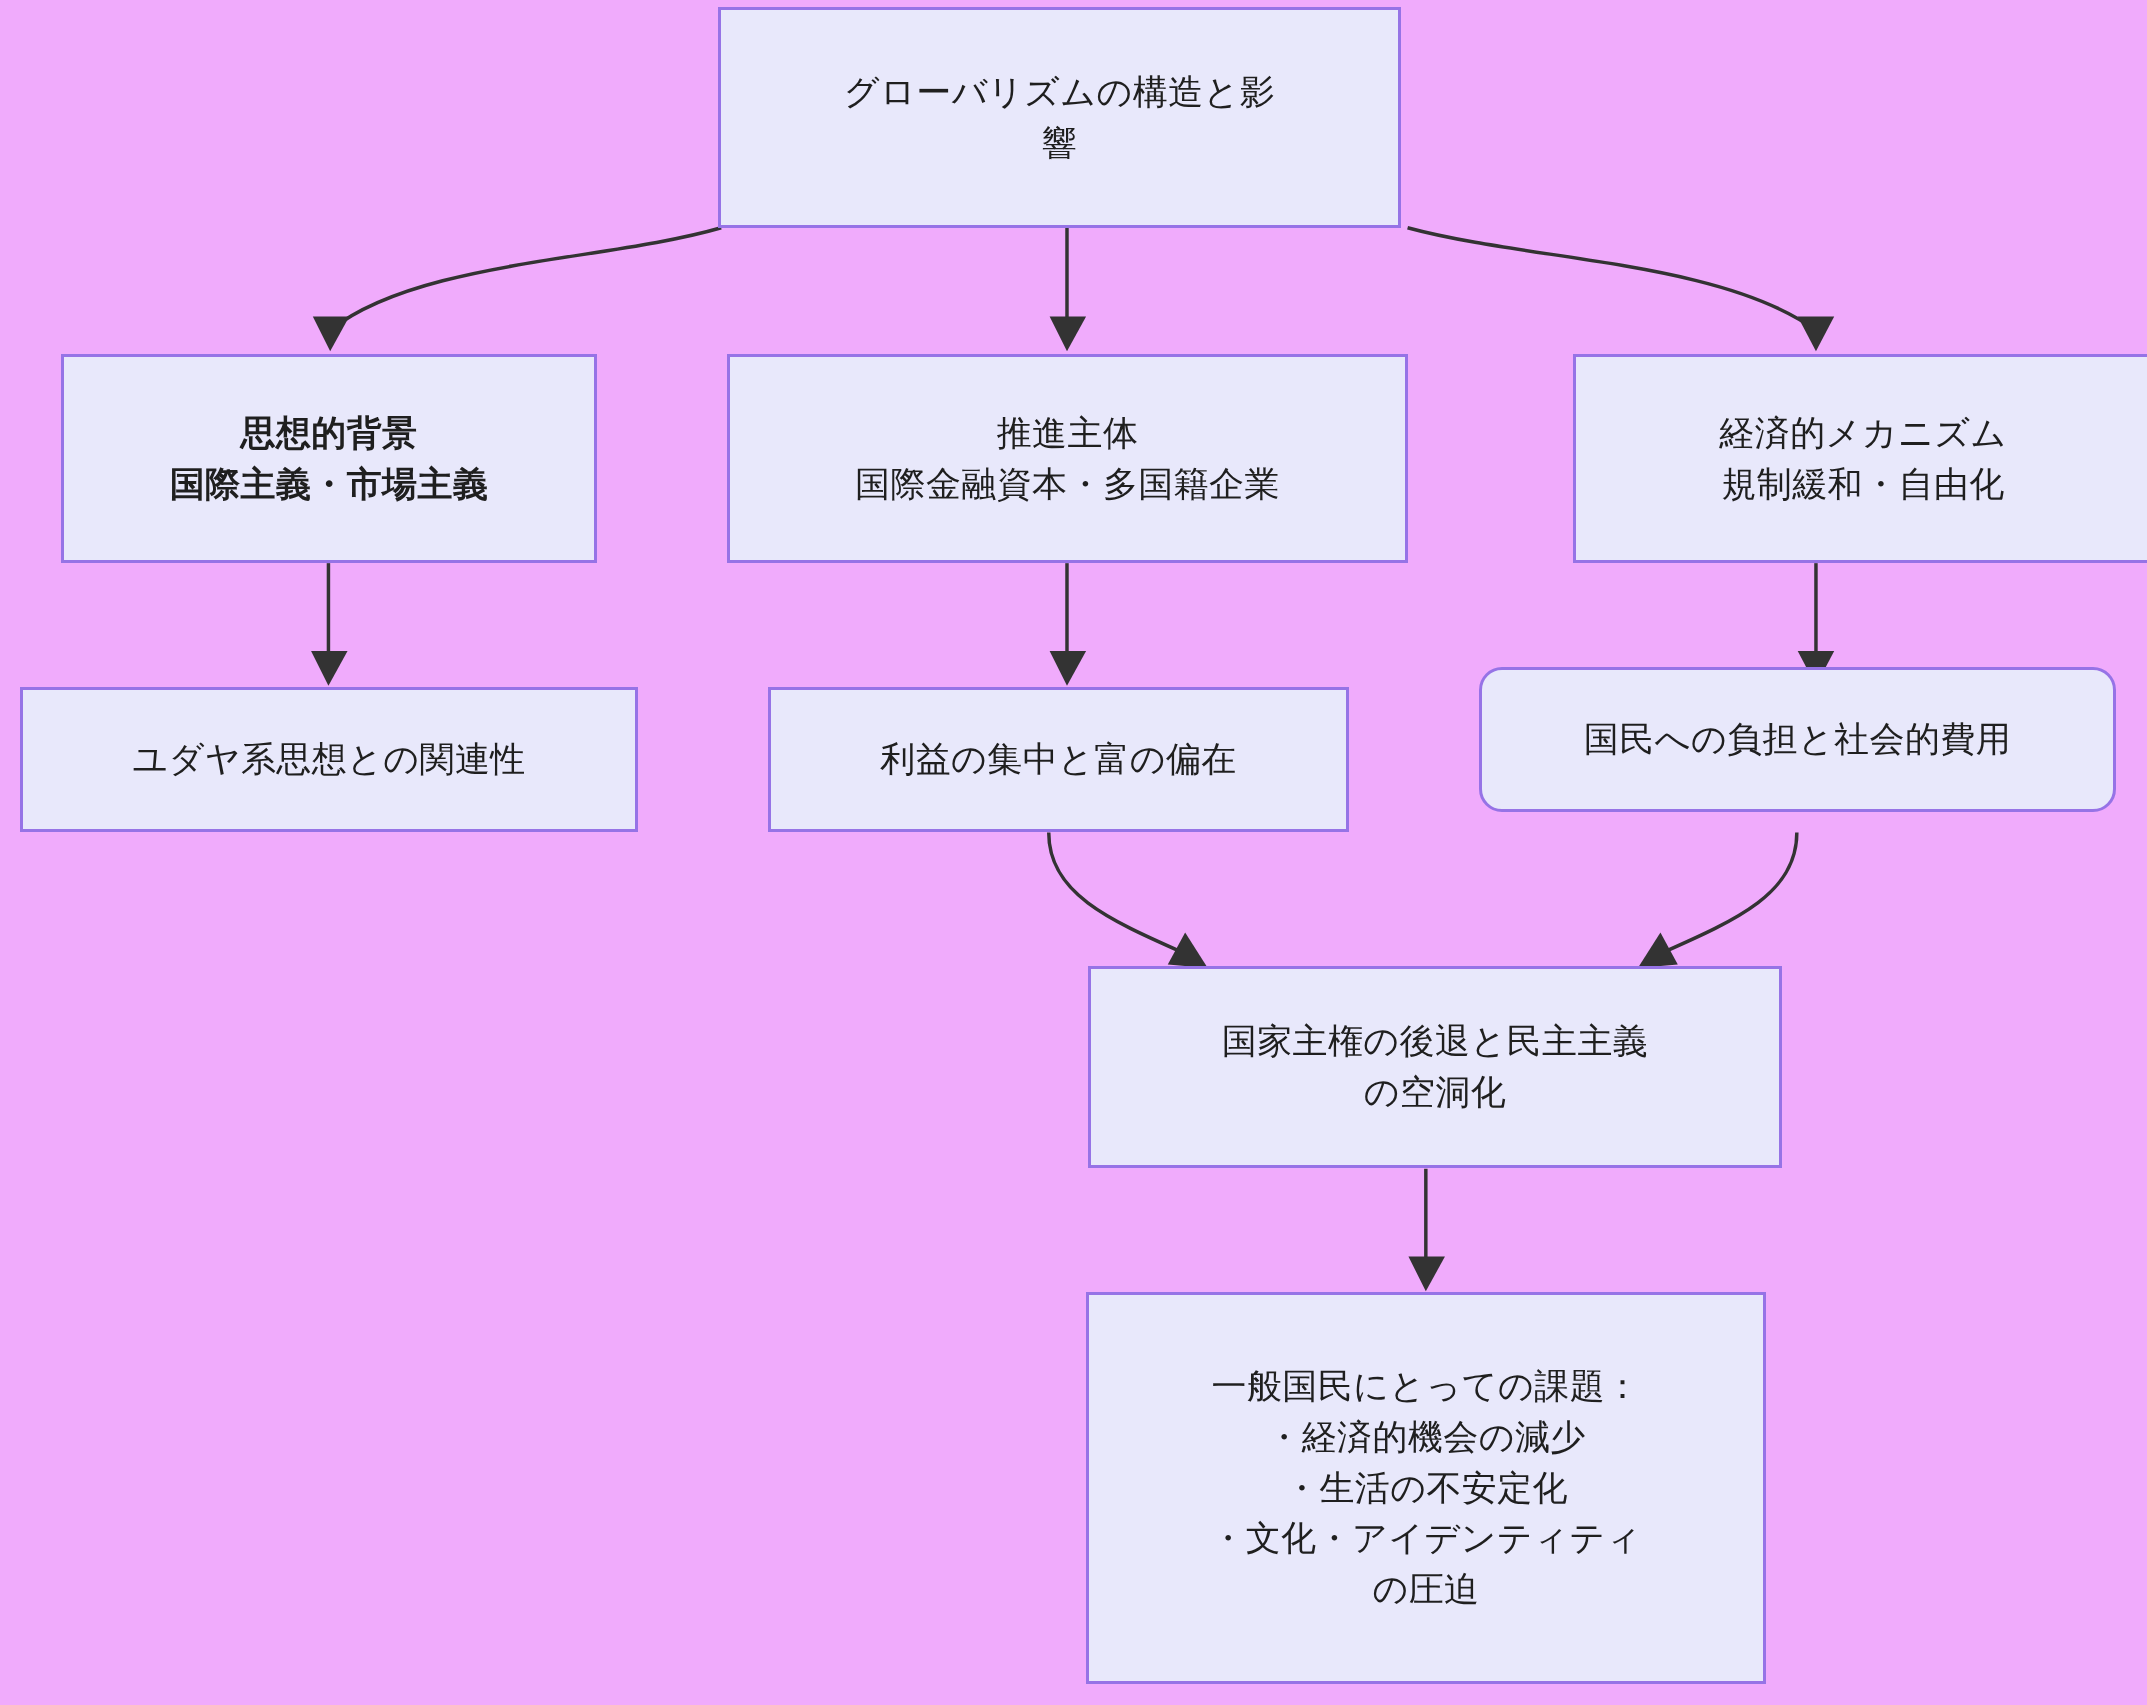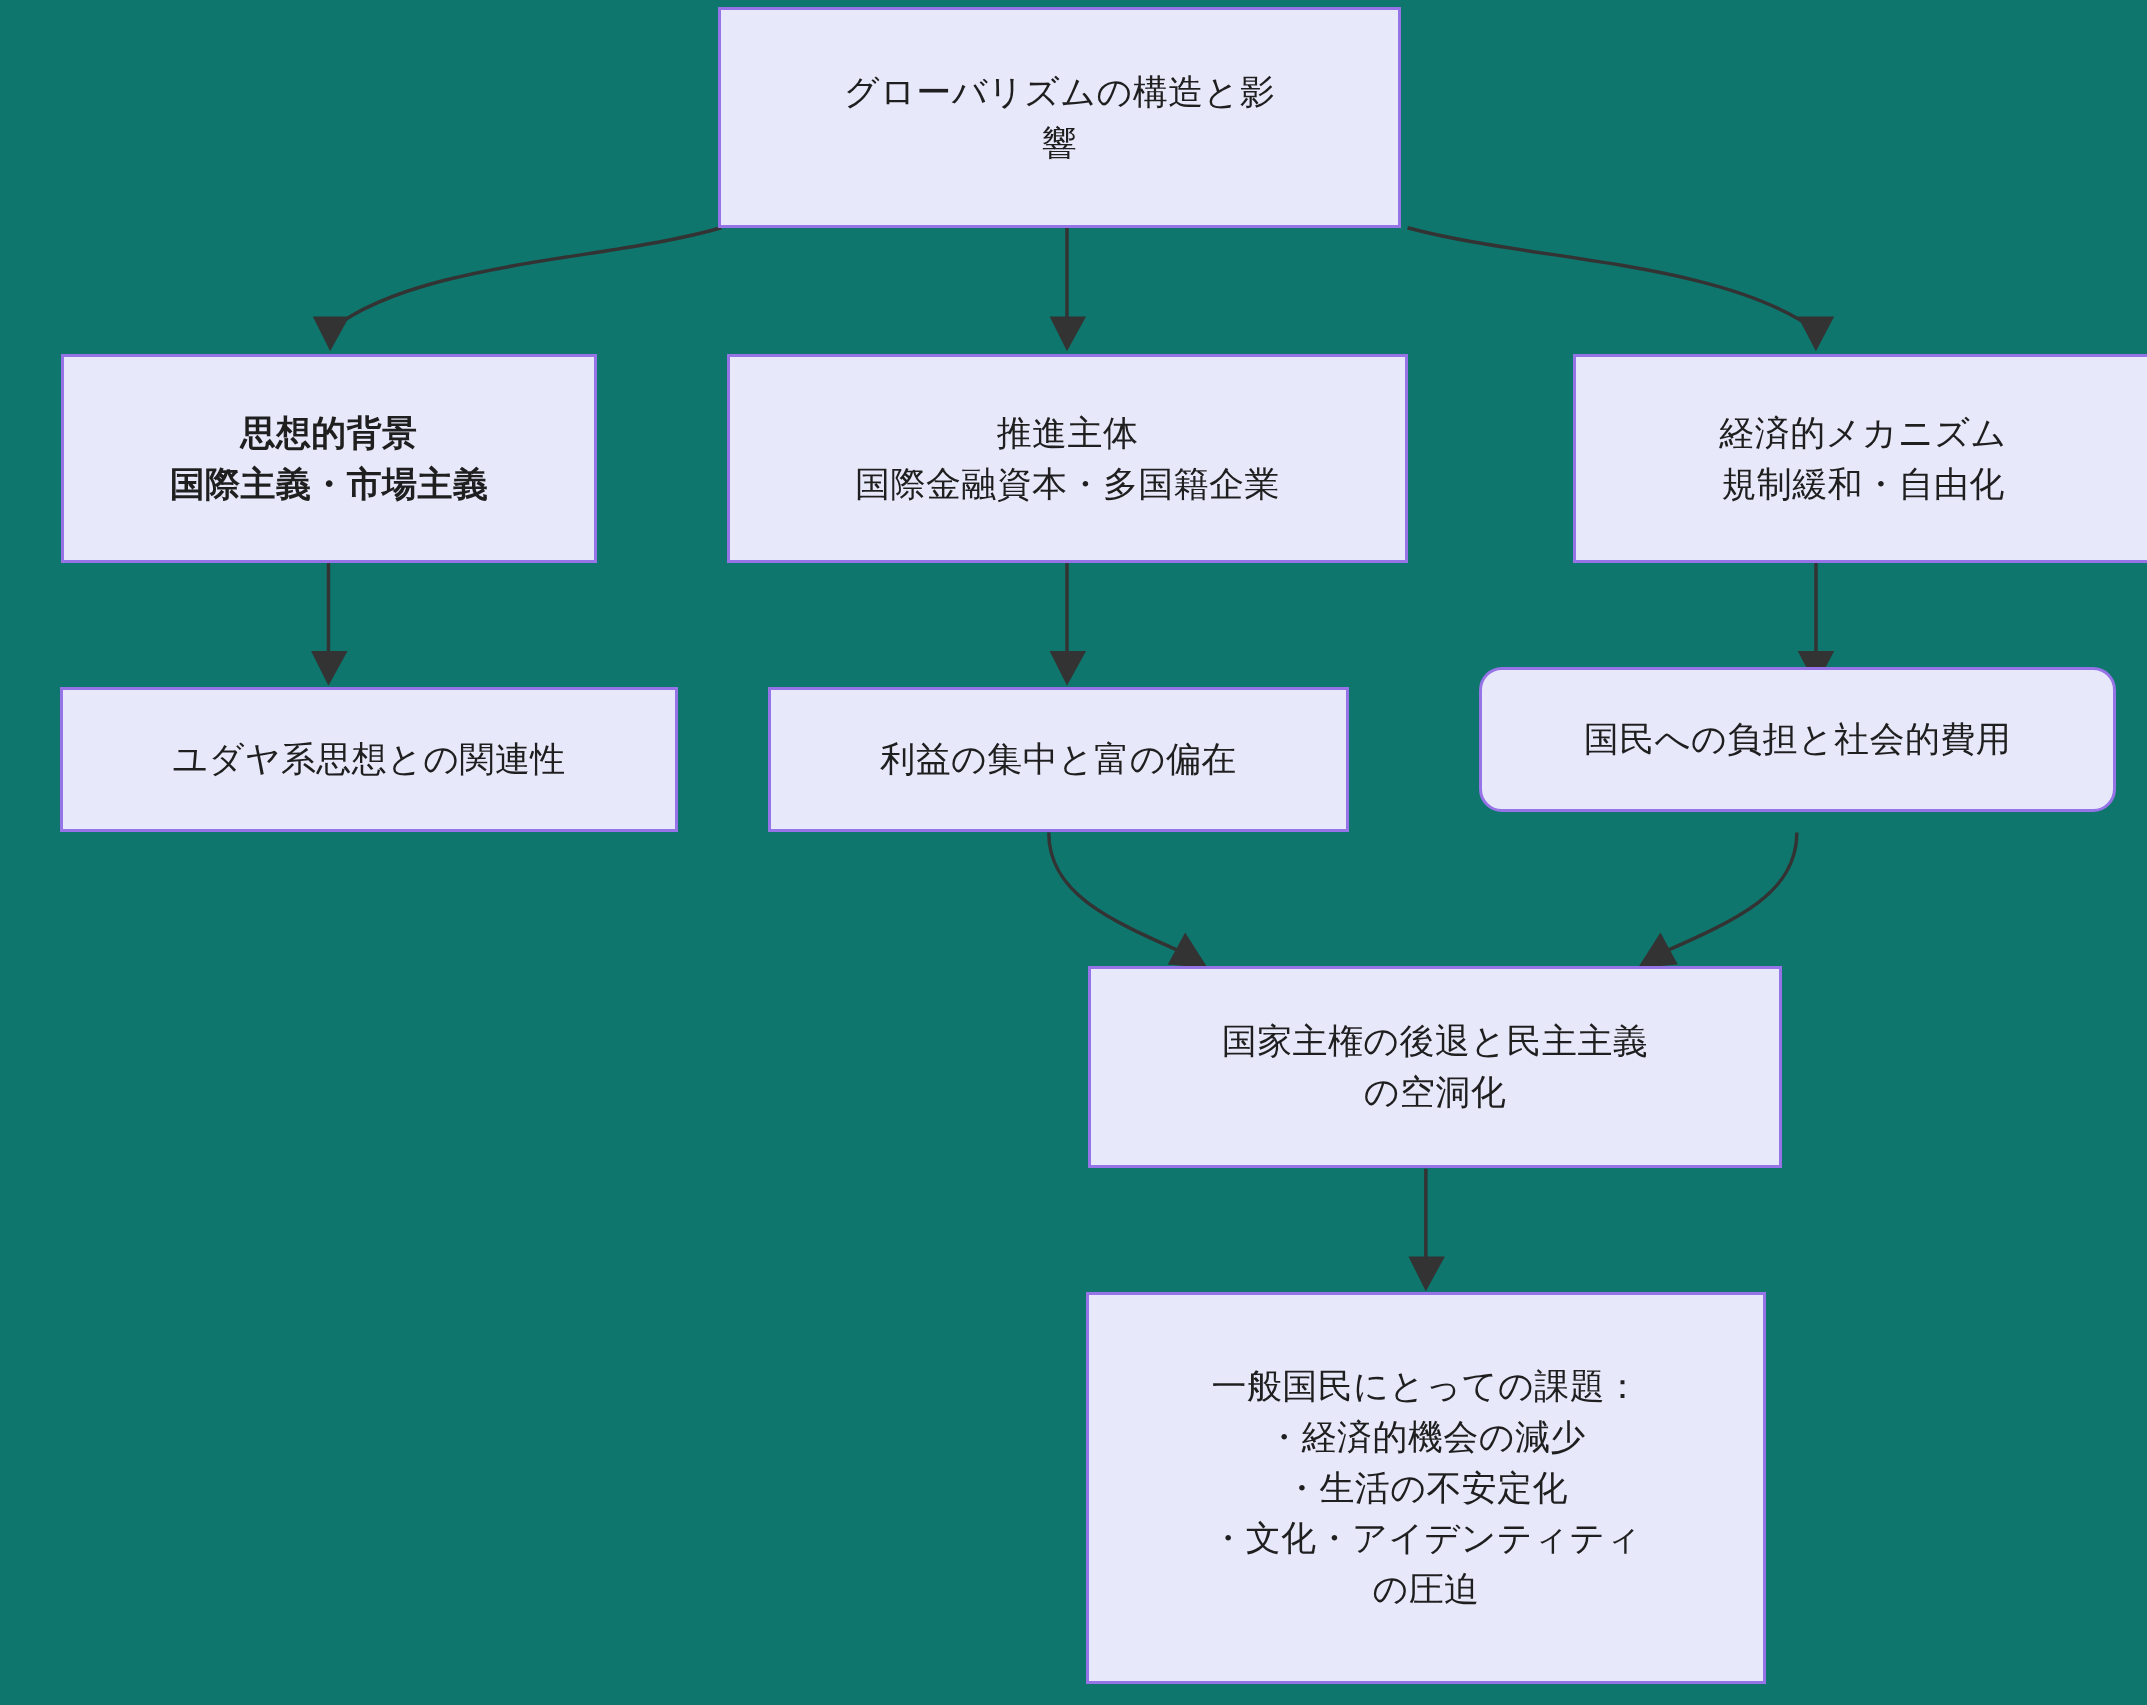--- a/index.html
+++ b/index.html
@@ -7,21 +7,21 @@
     padding: 0;
     background: #ffffff;
   }
   body {
     font-family: "DejaVu Sans", "Liberation Sans", sans-serif;
   }
   #canvas {
     position: relative;
     width: 2147px;
     height: 1705px;
-    background: #0f766e;
+    background: #f0abfc;
     overflow: hidden;
   }
   #edges {
     position: absolute;
     left: 0;
     top: 0;
     width: 2147px;
     height: 1705px;
     pointer-events: none;
   }
@@ -109,21 +109,21 @@
 
   <div class="node" style="left:61px; top:354px; width:536px; height:209px;font-weight:bold;">思想的背景
 国際主義・市場主義</div>
 
   <div class="node" style="left:727px; top:354px; width:681px; height:209px;text-align:center;">推進主体
 国際金融資本・多国籍企業</div>
 
   <div class="node" style="left:1573px; top:354px; width:580px; height:209px;">経済的メカニズム
 規制緩和・自由化</div>
 
-  <div class="node" style="left:20px; top:687px; width:618px; height:145px;margin-left:40px;">ユダヤ系思想との関連性</div>
+  <div class="node" style="left:20px; top:687px; width:618px; height:145px;">ユダヤ系思想との関連性</div>
 
   <div class="node" style="left:768px; top:687px; width:581px; height:145px;">利益の集中と富の偏在</div>
 
   <div class="node" style="left:1479px; top:667px; width:637px; height:145px;border-radius:23px;">国民への負担と社会的費用</div>
 
   <div class="node" style="left:1088px; top:966px; width:694px; height:202px;">国家主権の後退と民主主義
 の空洞化</div>
 
   <div class="node" style="left:1086px; top:1292px; width:680px; height:392px;">一般国民にとっての課題：
 ・経済的機会の減少

